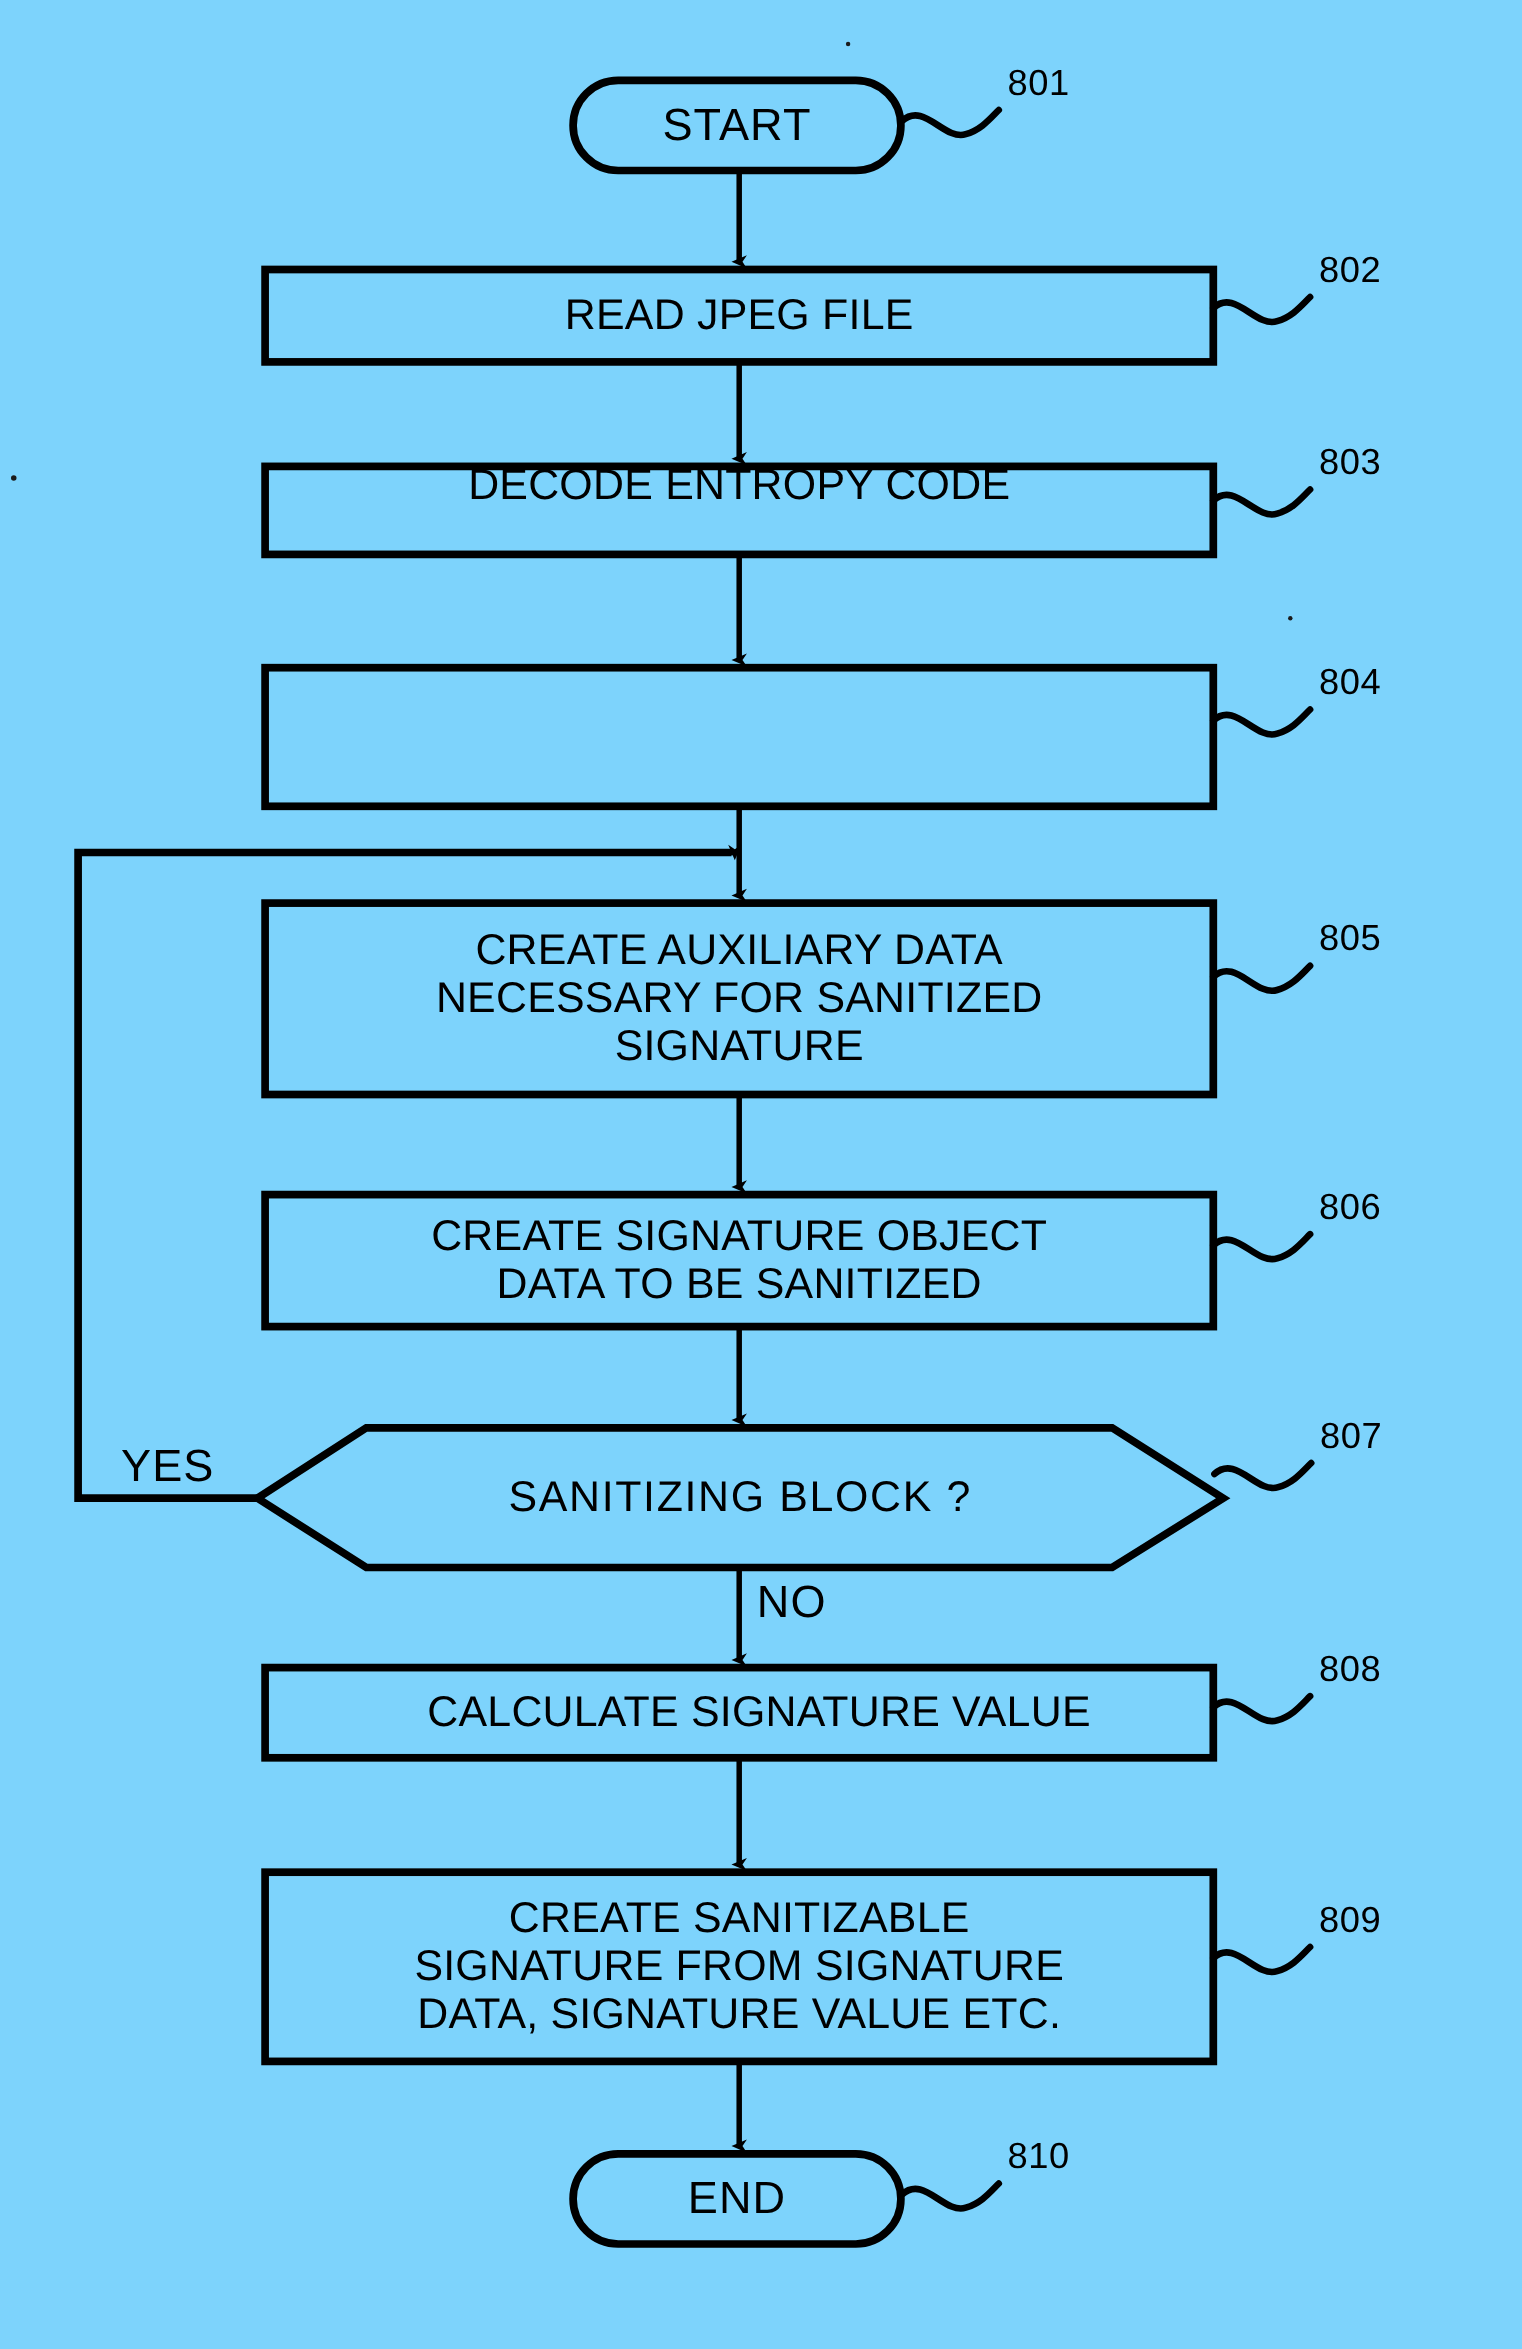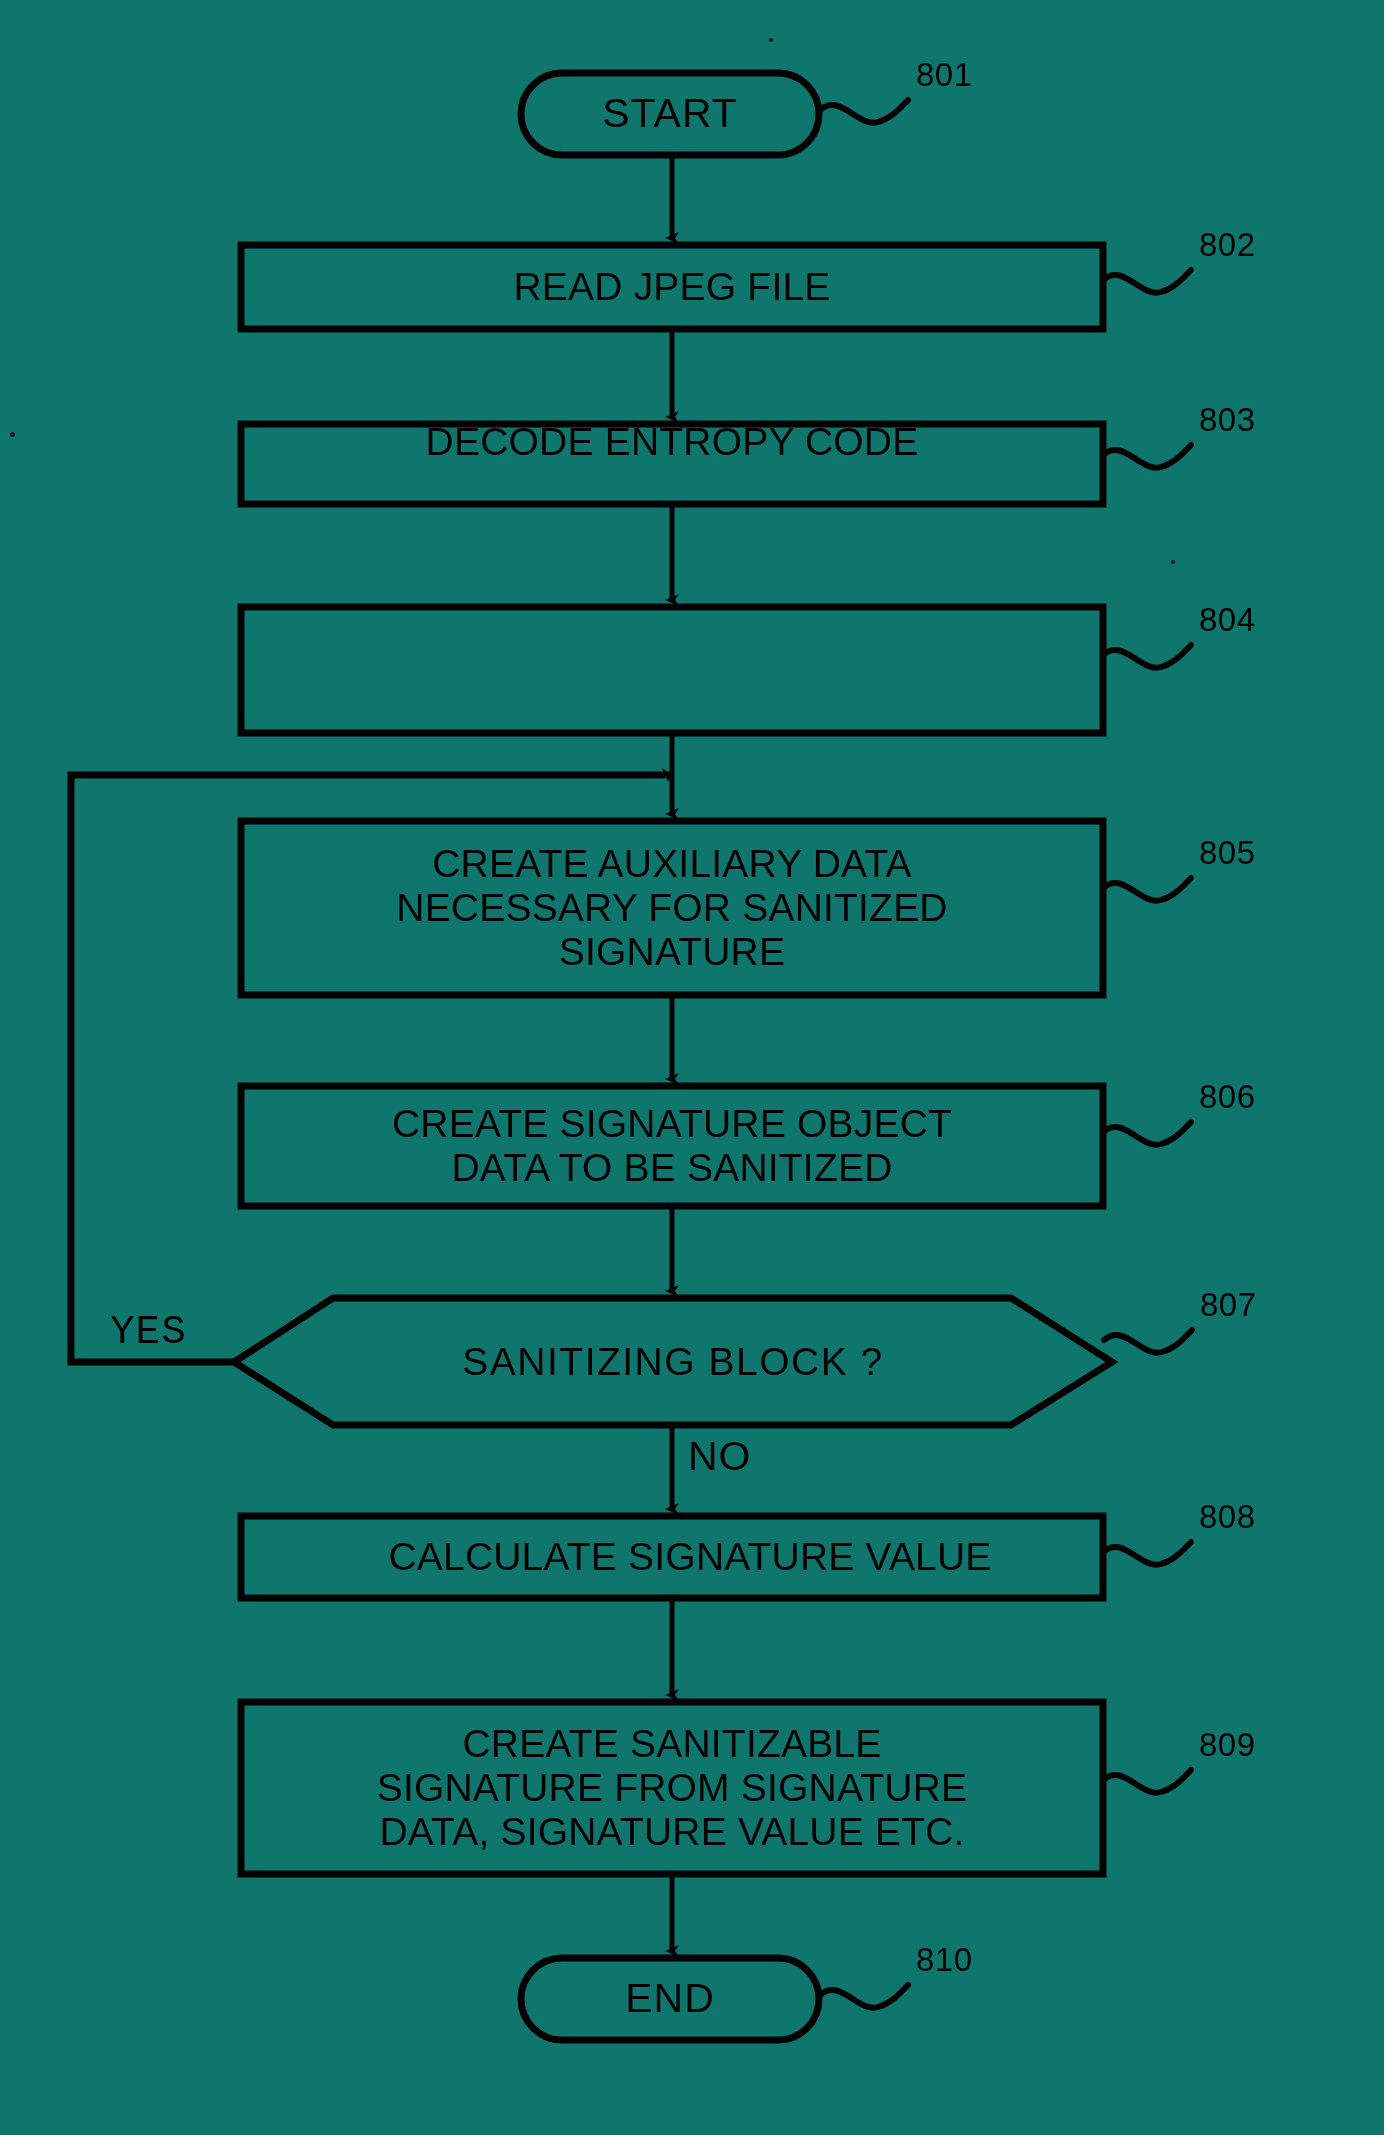--- a/index.html
+++ b/index.html
@@ -9,21 +9,21 @@
     background: #ffffff;
   }
   body {
     font-family: "Liberation Sans", "DejaVu Sans", sans-serif;
     -webkit-font-smoothing: none;
   }
   #canvas {
     position: relative;
     width: 1384px;
     height: 2135px;
-    background: #0f766e;
+    background: #7dd3fc;
     overflow: hidden;
   }
   #figure-svg {
     position: absolute;
     left: 0;
     top: 0;
     width: 1384px;
     height: 2135px;
   }
   .node-label {
@@ -170,20 +170,20 @@
   <div class="ref-number" style="left:1199px; top:228px;">802</div>
   <div class="ref-number" style="left:1199px; top:403px;">803</div>
   <div class="ref-number" style="left:1199px; top:603px;">804</div>
   <div class="ref-number" style="left:1199px; top:836px;">805</div>
   <div class="ref-number" style="left:1199px; top:1080px;">806</div>
   <div class="ref-number" style="left:1200px; top:1288px;">807</div>
   <div class="ref-number" style="left:1199px; top:1500px;">808</div>
   <div class="ref-number" style="left:1199px; top:1728px;">809</div>
   <div class="ref-number" style="left:916px; top:1943px;">810</div>
 
-  <div class="edge-label" style="left:110px; top:1312px;font-family:Liberation Mono, monospace;">YES</div>
+  <div class="edge-label" style="left:110px; top:1312px;">YES</div>
   <div class="edge-label" style="left:688px; top:1436px;">NO</div>
 
   <div class="speck" style="left:769px; top:38px; width:4px; height:4px;"></div>
   <div class="speck" style="left:10px; top:432px; width:5px; height:5px;"></div>
   <div class="speck" style="left:1171px; top:560px; width:4px; height:4px;"></div>
 
 </div>
 
 </body></html>

